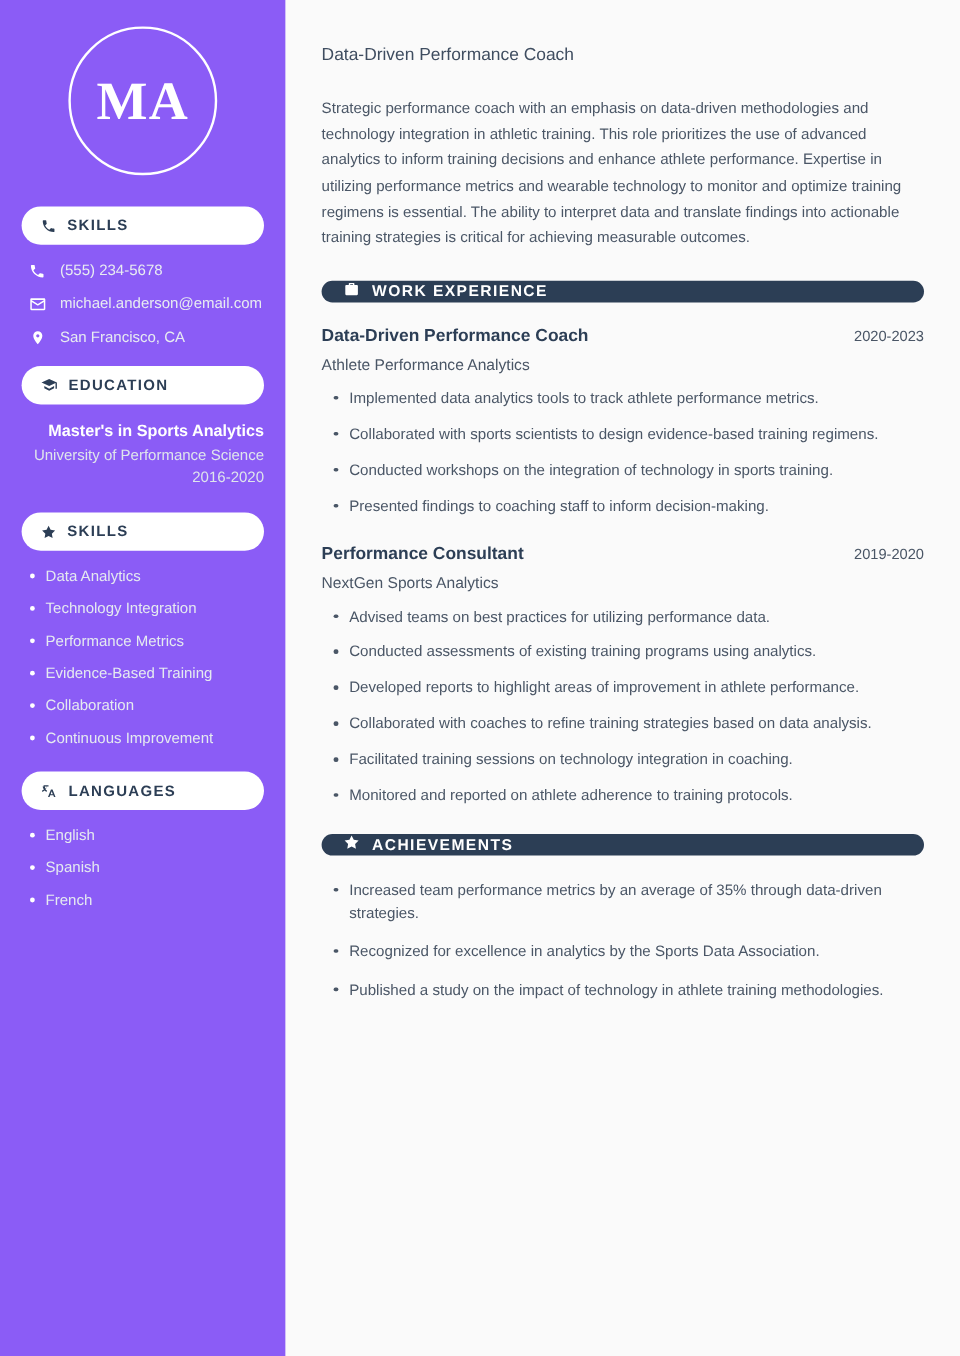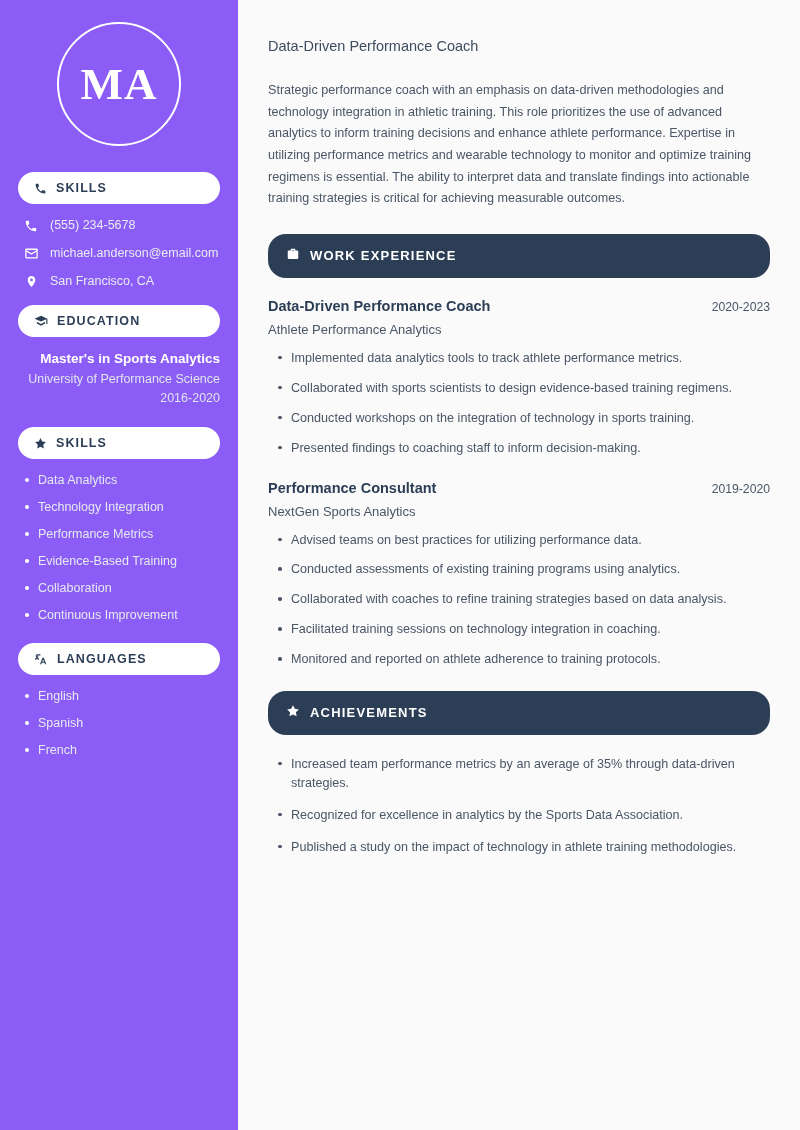--- a/index.html
+++ b/index.html
@@ -137,21 +137,21 @@
   .summary {
     font-size: 12.6px;
     line-height: 1.72;
     color: #4a5666;
     margin-bottom: 24px;
   }
   .bar {
     background: #2c3e55;
     color: #ffffff;
     border-radius: 18px;
-    height: 44px;
+    height: 18px;
     display: flex;
     align-items: center;
     gap: 10px;
     padding: 0 18px;
     font-size: 13px;
     font-weight: 700;
     letter-spacing: 1.2px;
     margin-bottom: 20px;
   }
   .job { margin-bottom: 6px; }
@@ -325,20 +325,21 @@
 
     <div class="job">
       <div class="job-head">
         <span class="job-title">Performance Consultant</span>
         <span class="job-dates">2019-2020</span>
       </div>
       <div class="job-org">NextGen Sports Analytics</div>
       <ul class="bullets">
         <li>Advised teams on best practices for utilizing performance data.</li>
         <li>Conducted assessments of existing training programs using analytics.</li>
+        <li>Developed reports to highlight areas of improvement in athlete performance.</li>
         <li>Collaborated with coaches to refine training strategies based on data analysis.</li>
         <li>Facilitated training sessions on technology integration in coaching.</li>
         <li>Monitored and reported on athlete adherence to training protocols.</li>
       </ul>
     </div>
 
     <div class="bar">
       <span>
         <svg width="14" height="14" viewBox="0 0 24 24" fill="#ffffff">
             <path d="M12 2l3.1 6.3 6.9 1-5 4.9 1.2 6.9L12 17.8 5.8 21.1 7 14.2 2 9.3l6.9-1L12 2z"></path>

